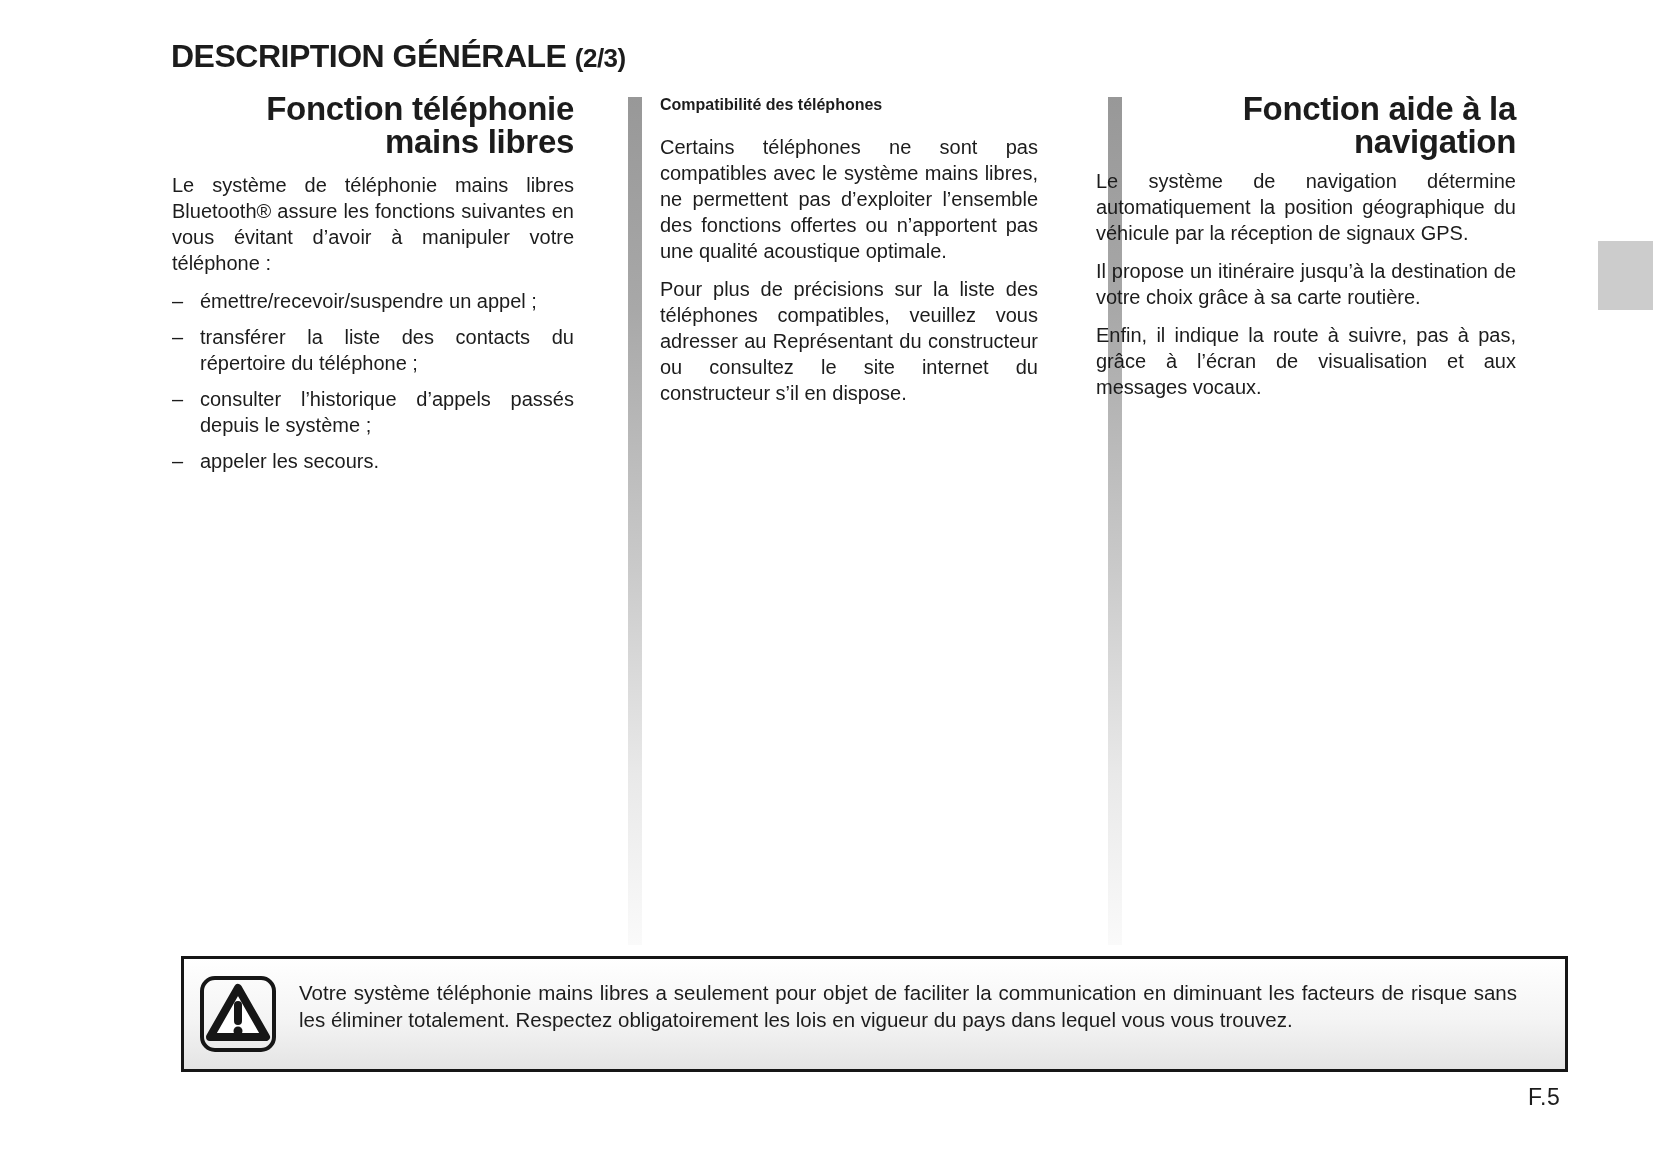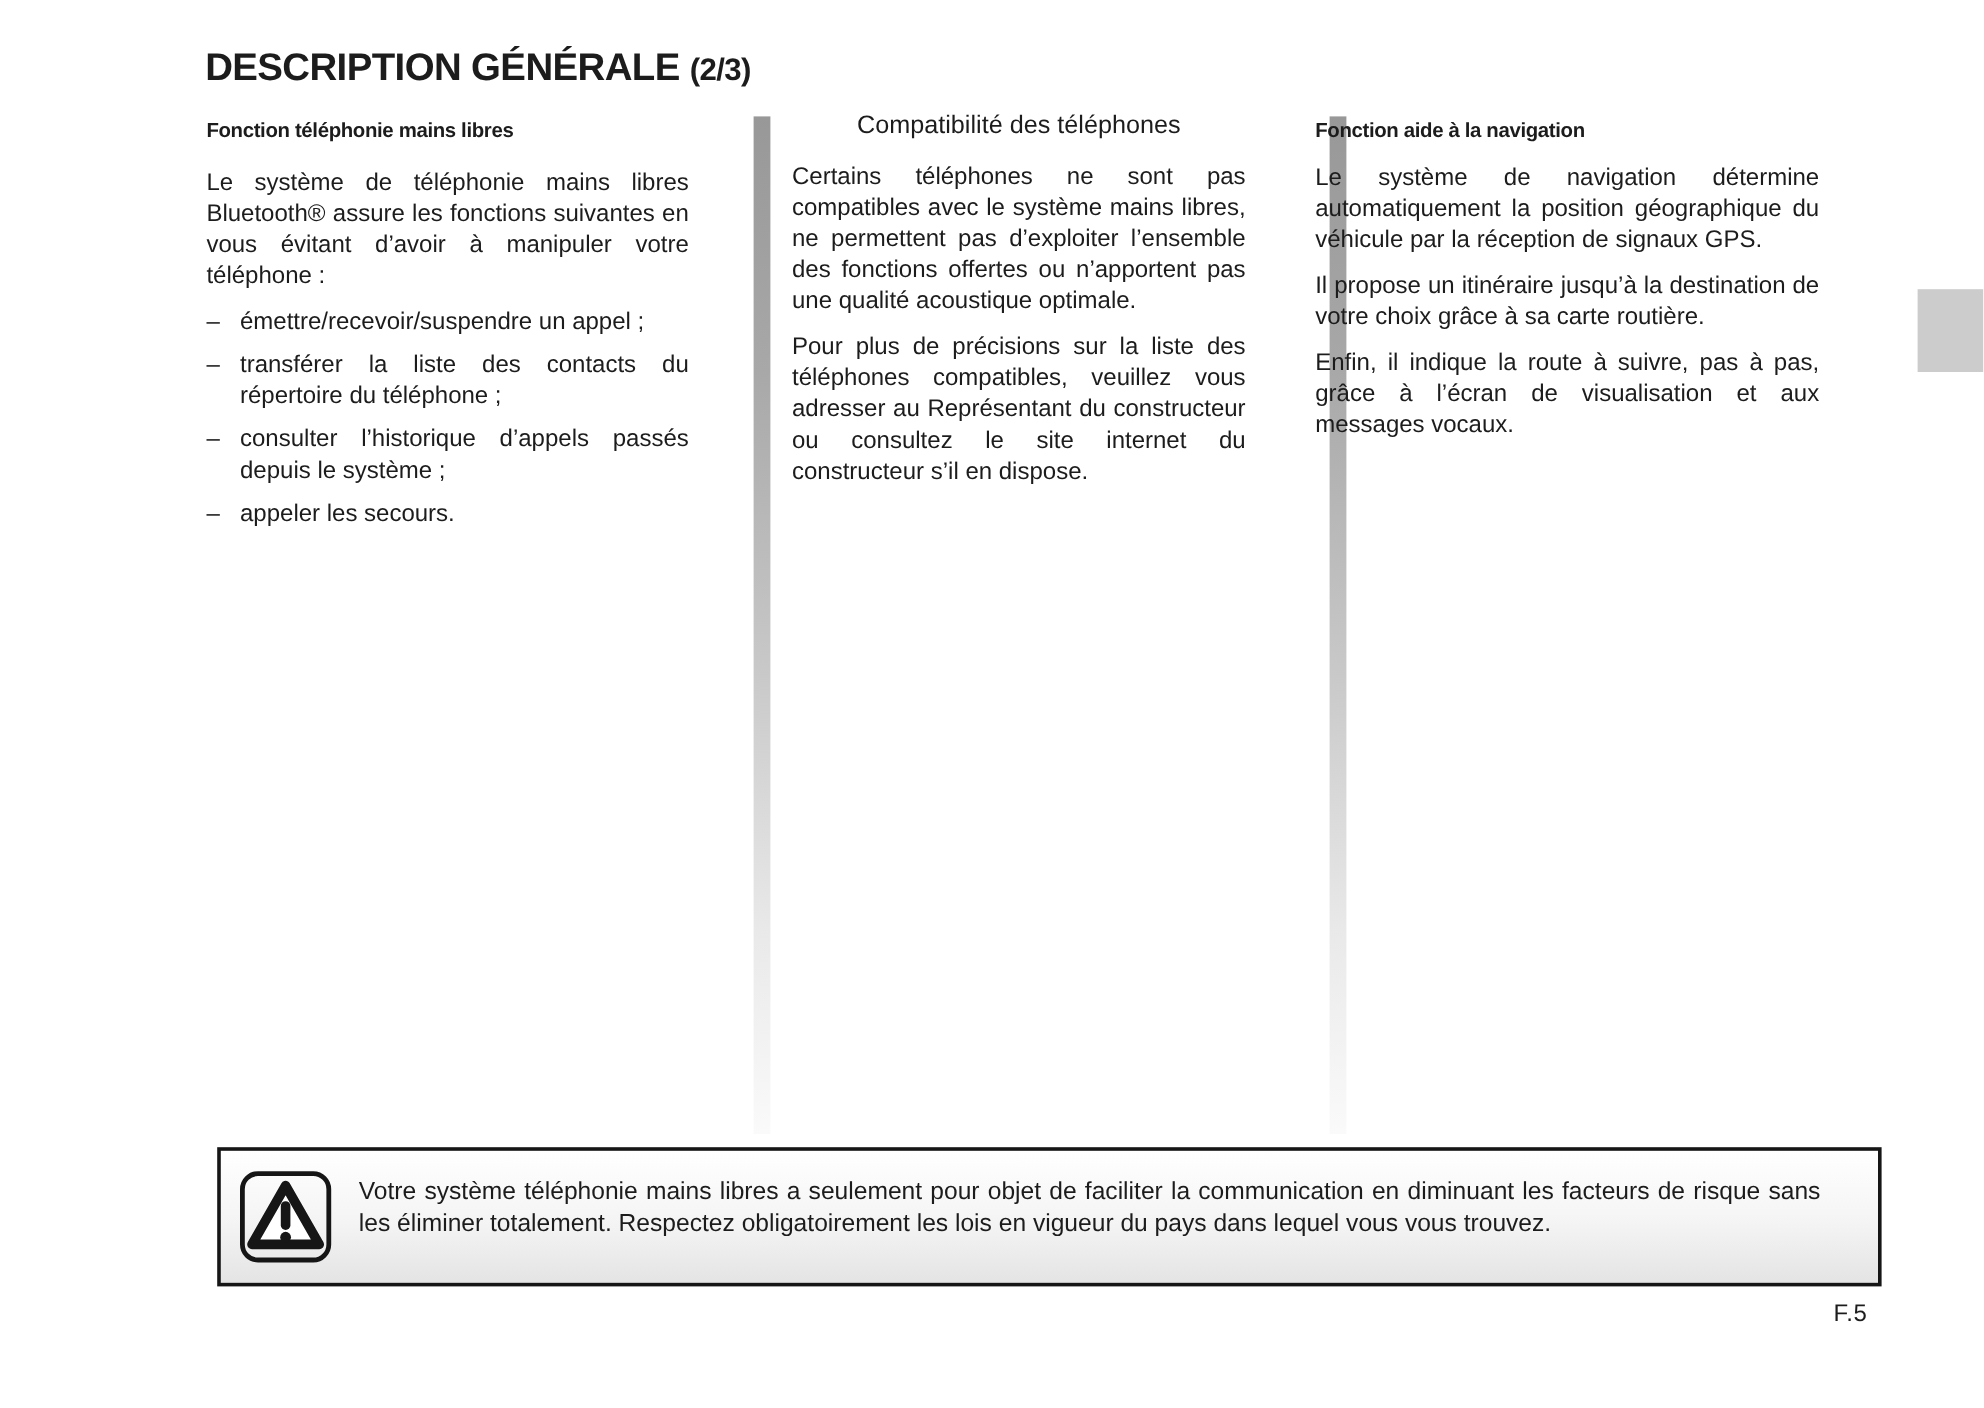--- a/index.html
+++ b/index.html
@@ -40,33 +40,33 @@
     text-align: justify;
     font-size: 20px;
     line-height: 26px;
   }
   .col-1 { left: 172px; width: 402px; }
   .col-2 { left: 660px; width: 378px; }
   .col-3 { left: 1096px; width: 420px; }
 
   .h-large {
     margin: 0 0 14px 0;
-    font-size: 17px;
+    font-size: 33px;
     line-height: 33px;
     font-weight: bold;
     letter-spacing: -0.3px;
-    text-align: left;
+    text-align: right;
   }
   .h-large.tight { margin-bottom: 4px; }
   .h-small {
     margin: 0 0 16px 0;
-    font-size: 21px;
+    font-size: 16px;
     line-height: 26px;
-    font-weight: normal;
-    text-align: center;
+    font-weight: bold;
+    text-align: left;
   }
   .col p {
     margin: 10px 0 12px 0;
   }
 
   
   .dash-list {
     list-style: none;
     margin: 2px 0 0 0;
     padding: 0;
@@ -129,21 +129,21 @@
     font-size: 20.5px;
     line-height: 27px;
     text-align: justify;
   }
 
   
   .page-number {
     position: absolute;
     left: 1528px;
     top: 1084px;
-    font-size: 20px;
+    font-size: 23px;
     letter-spacing: 0.5px;
   }
 </style>
 </head>
 <body>
 
 <div class="page">
 
   <h1 class="page-title"><span>DESCRIPTION GÉNÉRALE</span> <span class="title-suffix">(2/3)</span></h1>
 

